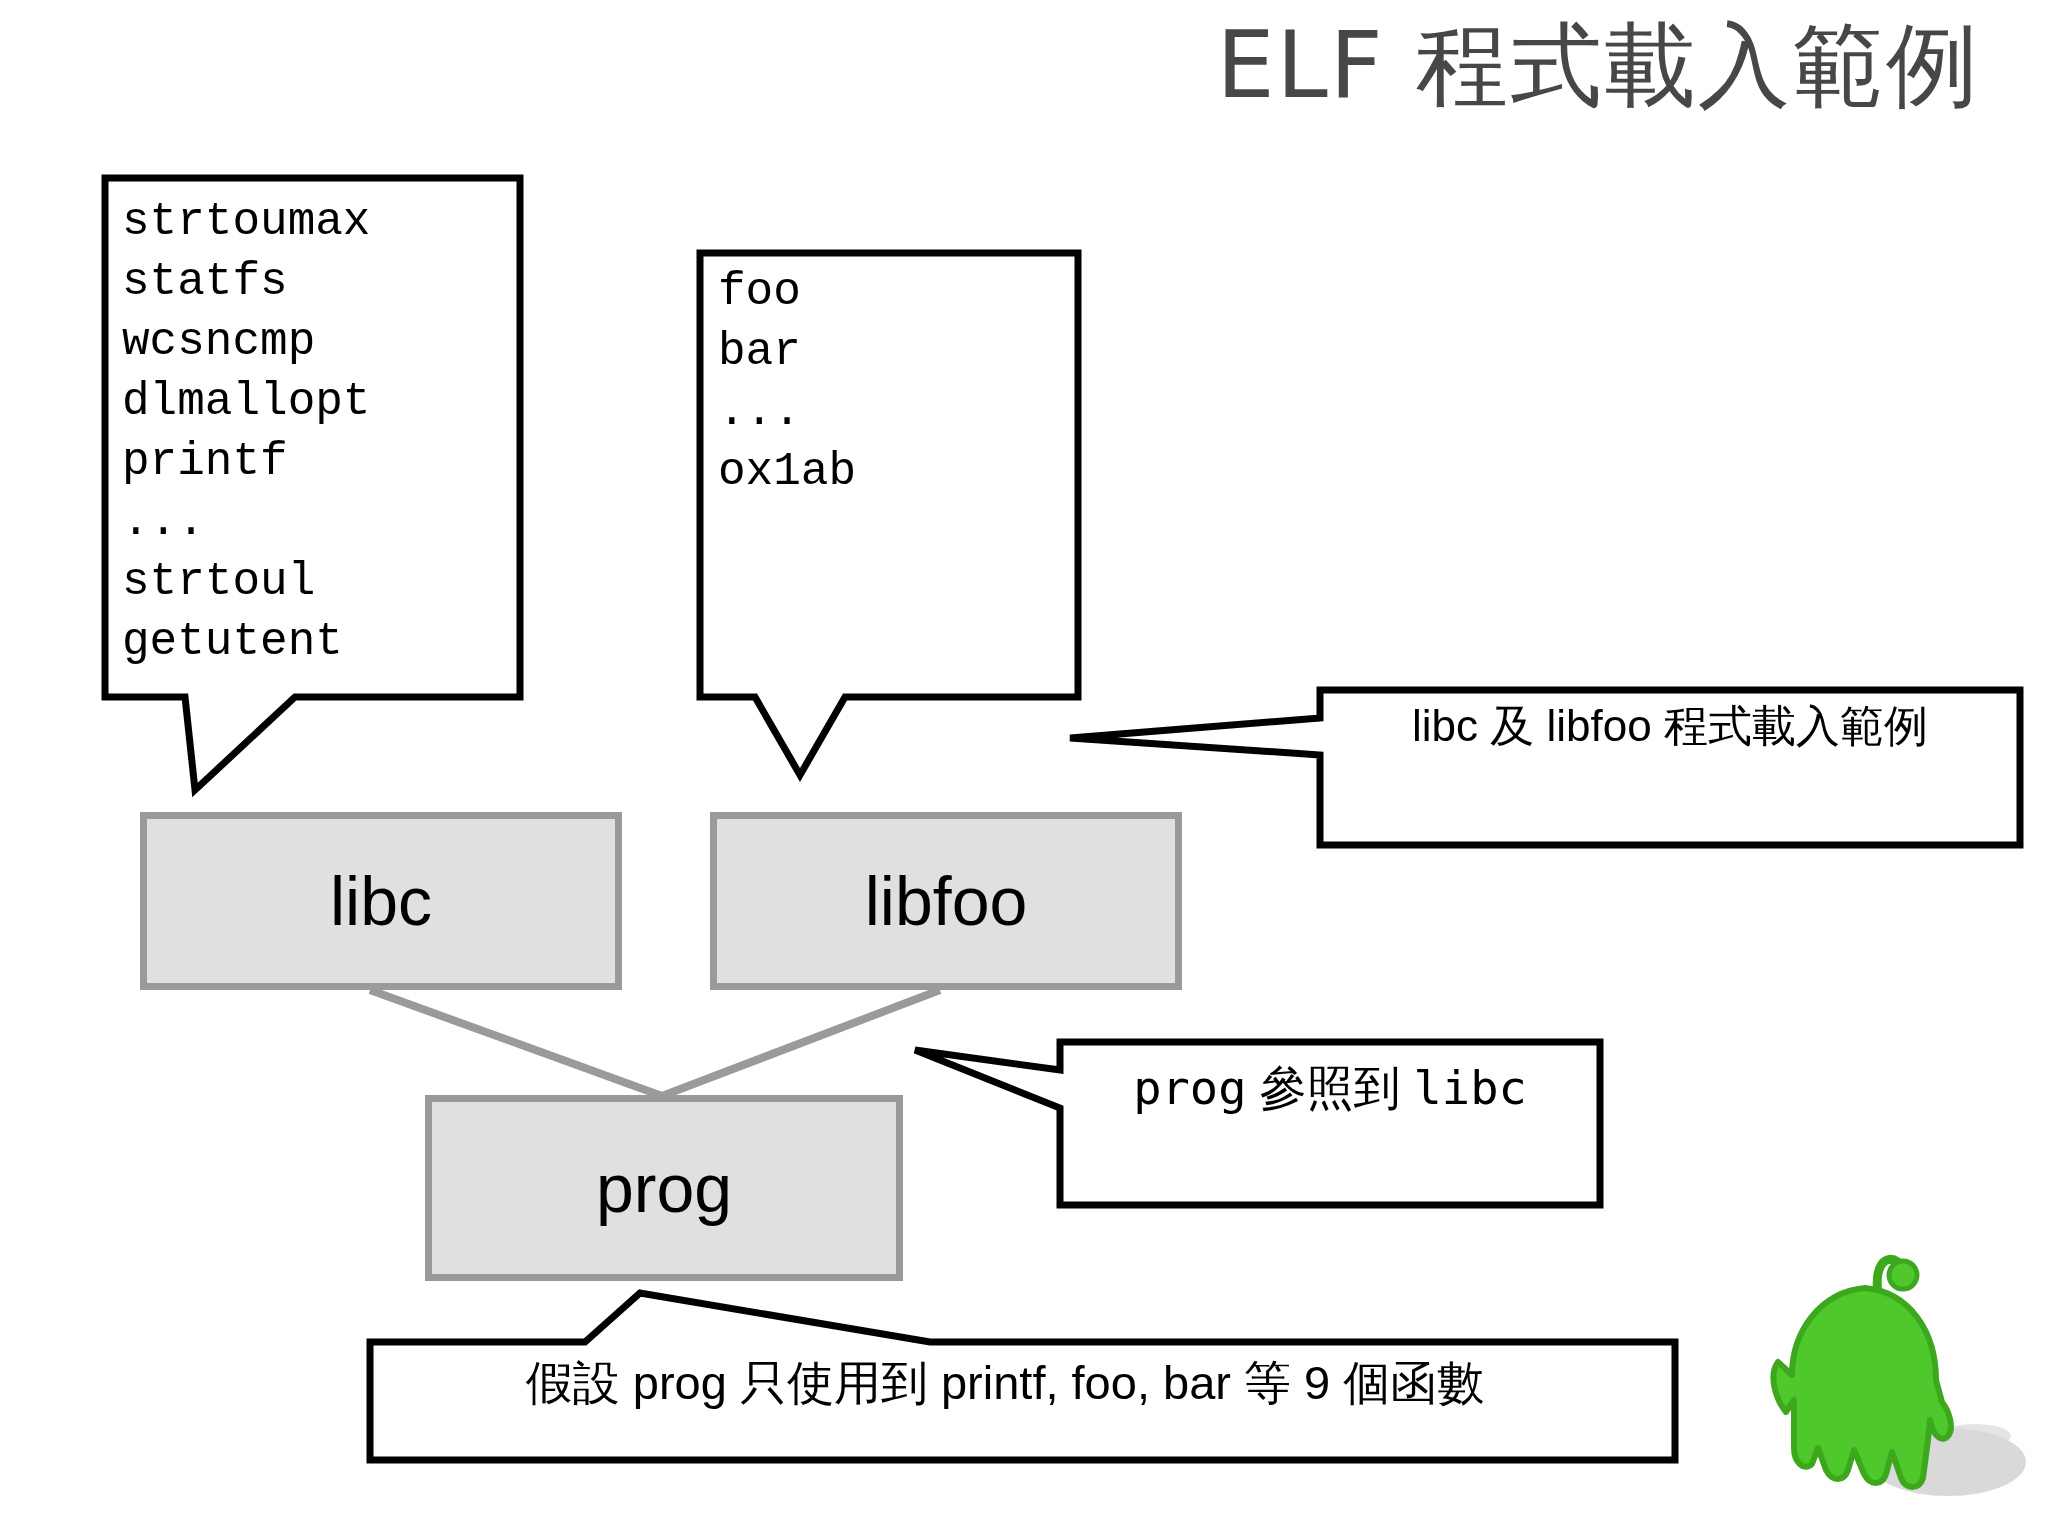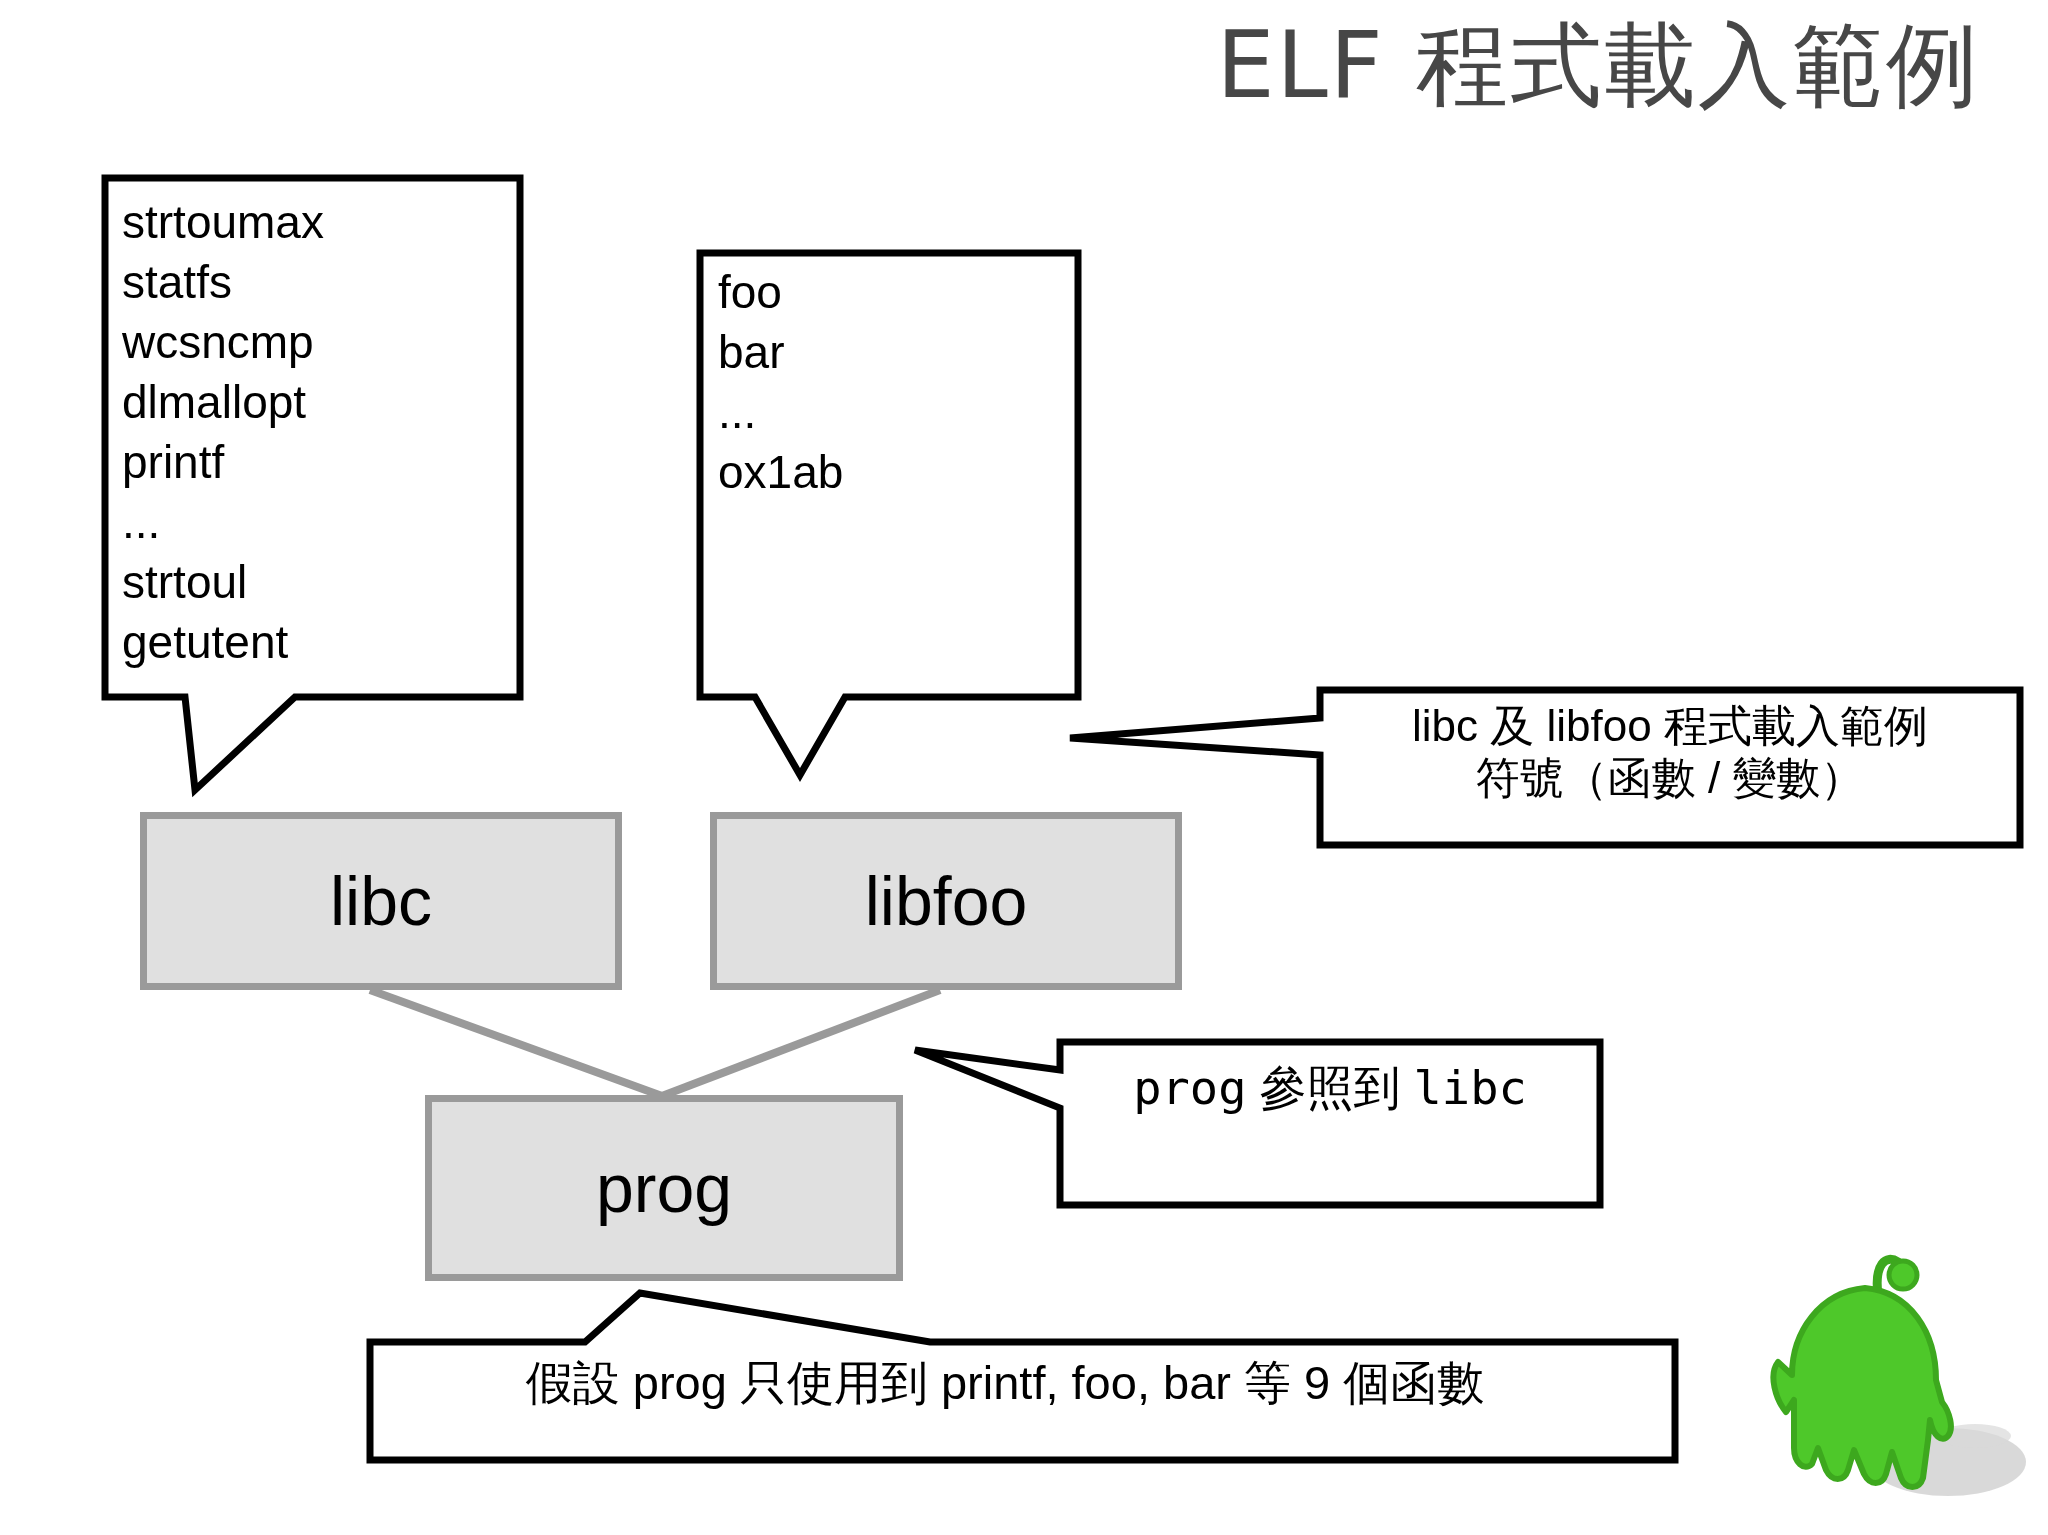--- a/index.html
+++ b/index.html
@@ -42,21 +42,21 @@
     position: absolute;
     left: 0; top: 0;
     width: 2048px;
     height: 1535px;
     pointer-events: none;
   }
 
   
   .symbol-list {
     position: absolute;
-    font-family: Liberation Sans, sans-serif;
+    font-family: Liberation Mono, monospace;
     font-size: 46px;
     line-height: 60px;
     color: #000000;
     white-space: pre;
   }
   #libc-symbols { left: 122px; top: 192px; }
   #libfoo-symbols { left: 718px; top: 262px; }
 
   
   .module-box {
@@ -162,21 +162,20 @@
   <div class="module-box" id="box-libfoo">
     <span class="module-label">libfoo</span>
   </div>
 
   <div class="module-box" id="box-prog">
     <span class="module-label">prog</span>
   </div>
 
   <div class="callout-text" id="callout-libs-text">
     <div><span>libc</span><span> 及 </span><span>libfoo</span><span> 程式載入範例</span></div>
-    <div>符號（函數 / 變數）</div>
   </div>
 
   <div class="callout-text" id="callout-prog-text">
     <div><span class="mono">prog</span><span> 參照到 </span><span class="mono">libc</span></div>
   </div>
 
   <div class="callout-text" id="callout-assume-text">假設 prog 只使用到 printf, foo, bar 等 9 個函數</div>
 
   <svg id="mascot" viewBox="0 0 280 295">
     <ellipse cx="178" cy="222" rx="78" ry="34" fill="#cccccc" opacity="0.75"></ellipse>

